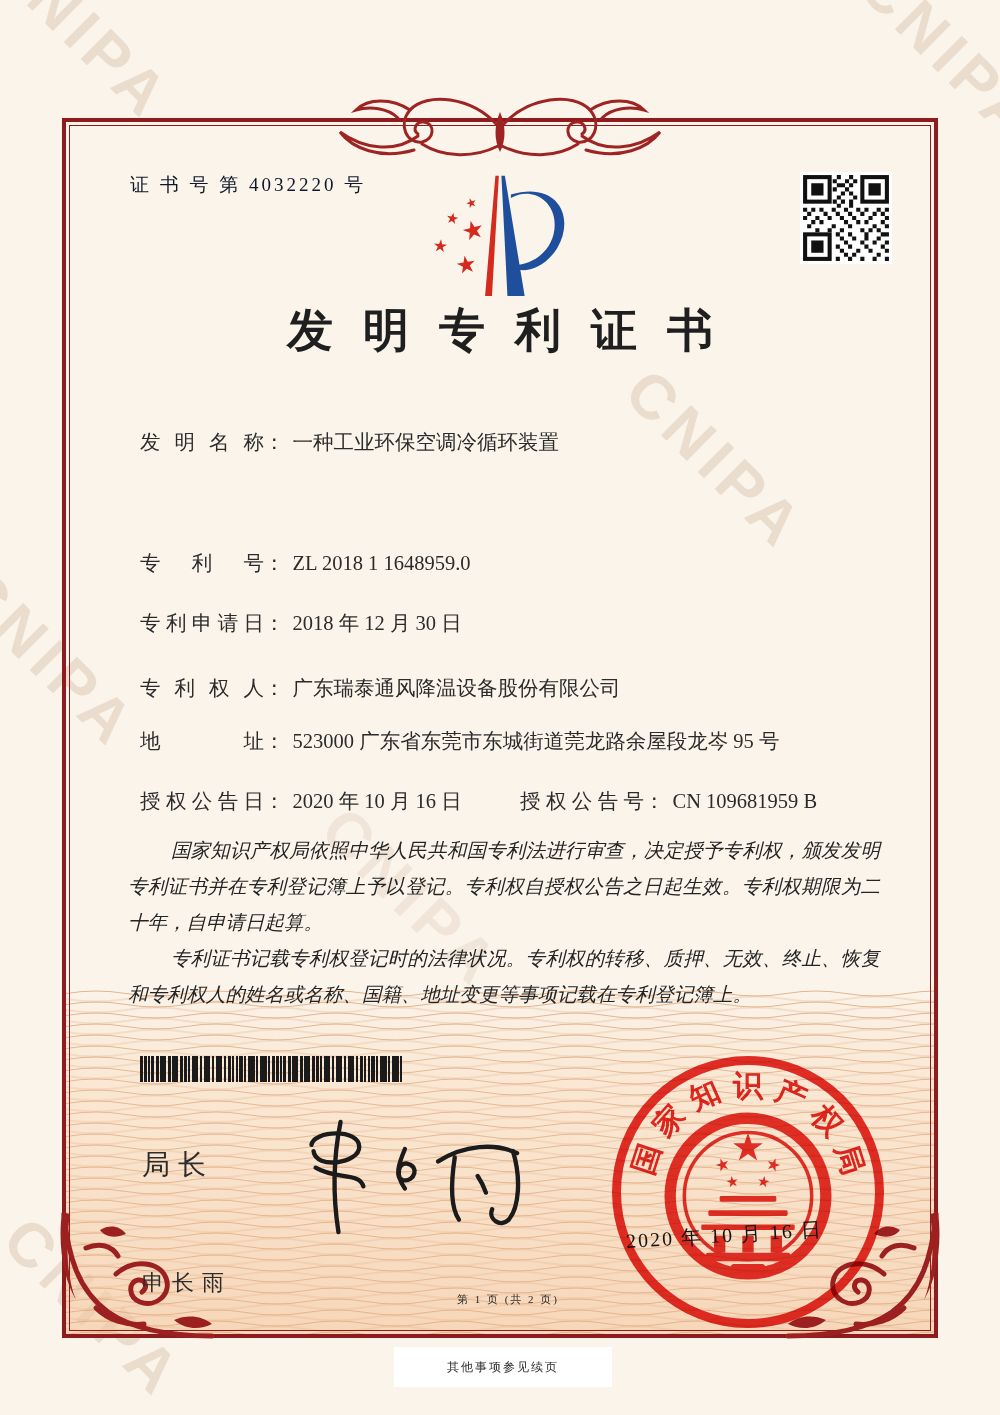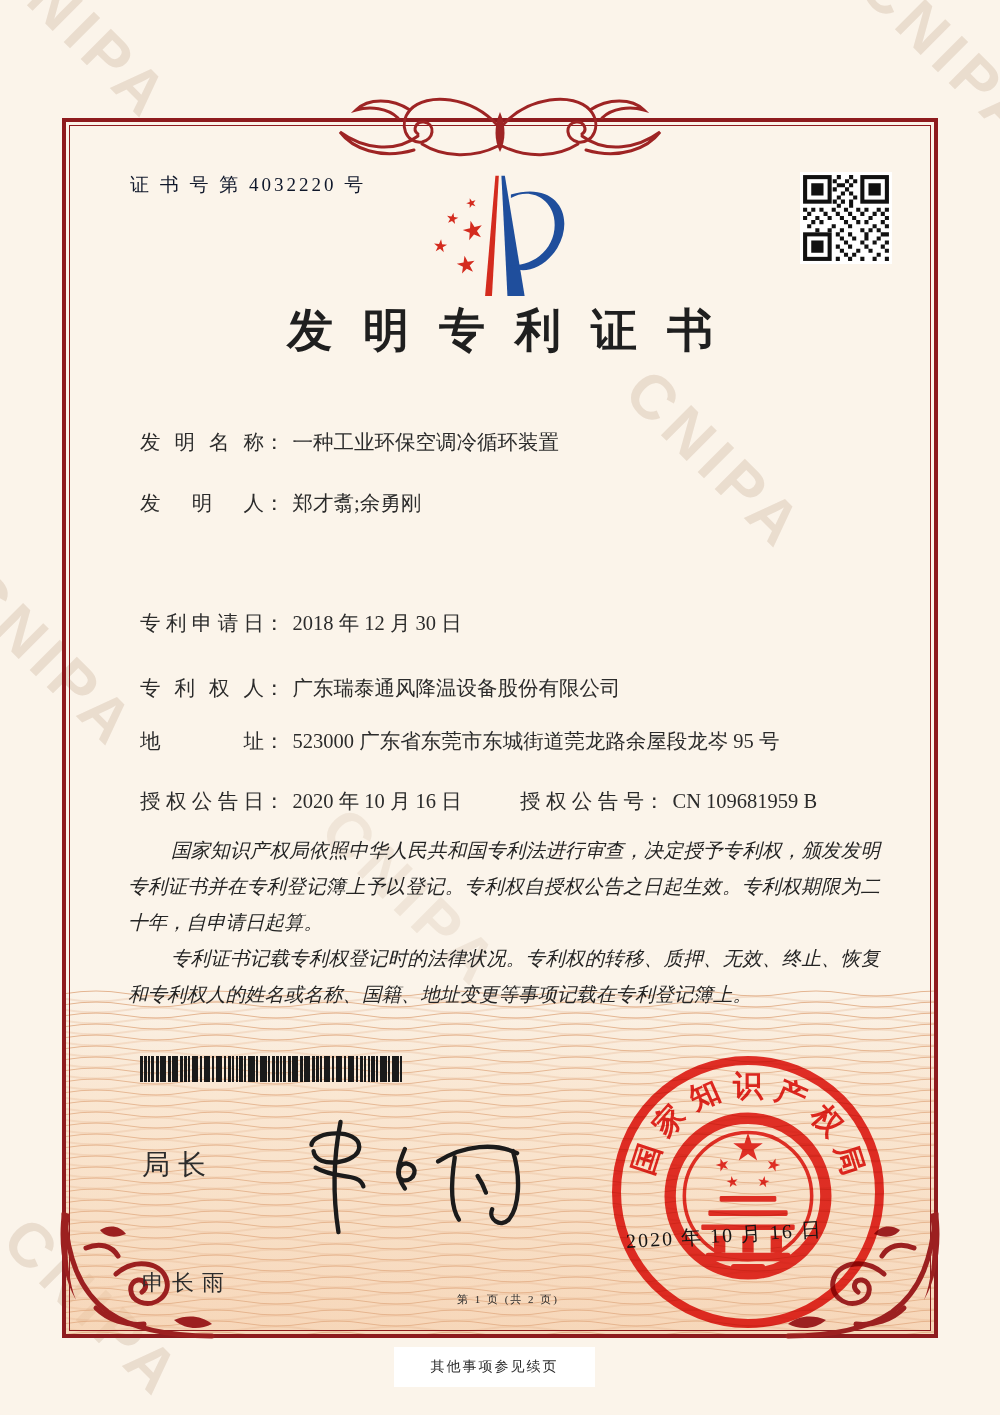--- a/index.html
+++ b/index.html
@@ -44,22 +44,22 @@
   .signature{position:absolute;left:272px;top:1116px;z-index:4;}
   
   .seal{position:absolute;left:612px;top:1056px;width:272px;height:272px;z-index:5;mix-blend-mode:multiply;}
   .seal-ring{position:absolute;inset:0;border:9px solid rgba(226,32,25,0.92);border-radius:50%;box-sizing:border-box;}
   .seal-char{position:absolute;left:50%;top:50%;font-size:30px;font-weight:bold;color:rgba(226,32,25,0.95);}
   .emblem{position:absolute;left:50%;top:50%;transform:translate(-50%,-47%);}
   .seal-date{position:absolute;left:626px;top:1222px;z-index:6;font-size:20px;letter-spacing:2px;
              color:#141414;transform:rotate(-3.5deg);white-space:nowrap;}
   
   .page-num{position:absolute;left:0;top:1292px;width:100%;z-index:4;text-align:center;font-size:11px;letter-spacing:2px;padding-left:8px;}
-  .note-box{position:absolute;left:394px;top:1347px;width:201px;height:40px;z-index:6;background:#ffffff;
-            text-align:center;line-height:40px;font-size:14px;letter-spacing:2px;color:#2b2b2b;}
+  .note-box{position:absolute;left:394px;top:1347px;width:218px;height:40px;z-index:6;background:#ffffff;
+            text-align:center;line-height:40px;font-size:12px;letter-spacing:2px;color:#2b2b2b;}
 </style>
 </head>
 <body>
 
 <div class="page">
 
   <div class="wm" style="left:-30px;top:-6px;">CNIPA</div>
   <div class="wm" style="left:838px;top:18px;">CNIPA</div>
   <div class="wm" style="left:604px;top:424px;">CNIPA</div>
   <div class="wm" style="left:-64px;top:622px;">CNIPA</div>
@@ -180,22 +180,22 @@
                M43 79h4v4h-4z M51 79h4v4h-4z M75 79h4v4h-4z
                M35 83h4v4h-4z M47 83h4v4h-4z M59 83h4v4h-4z M71 83h4v4h-4z M83 83h4v4h-4z"></path>
     </g>
   </svg>
 
   <h1 class="title">发明专利证书</h1>
 
   <div class="row r1">
     <span class="lbl">发明名称</span><span class="colon">：</span><span class="val">一种工业环保空调冷循环装置</span>
   </div>
-  <div class="row r2">
-    <span class="lbl">发明人</span><span class="colon">：</span><span class="val">郑才翥;余勇刚</span>
+  <div class="row r3">
+    <span class="lbl">专利号</span><span class="colon">：</span><span class="val">ZL 2018 1 1648959.0</span>
   </div>
   <div class="row r4">
     <span class="lbl">专利申请日</span><span class="colon">：</span><span class="val">2018 年 12 月 30 日</span>
   </div>
   <div class="row r5">
     <span class="lbl">专利权人</span><span class="colon">：</span><span class="val">广东瑞泰通风降温设备股份有限公司</span>
   </div>
   <div class="row r6">
     <span class="lbl">地址</span><span class="colon">：</span><span class="val">523000 广东省东莞市东城街道莞龙路余屋段龙岑 95 号</span>
   </div>

